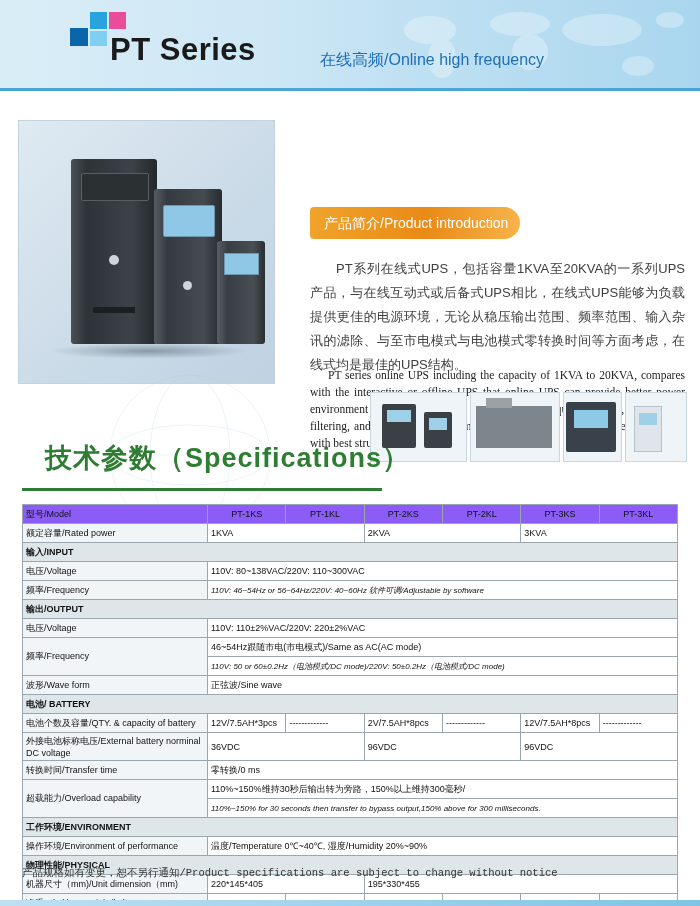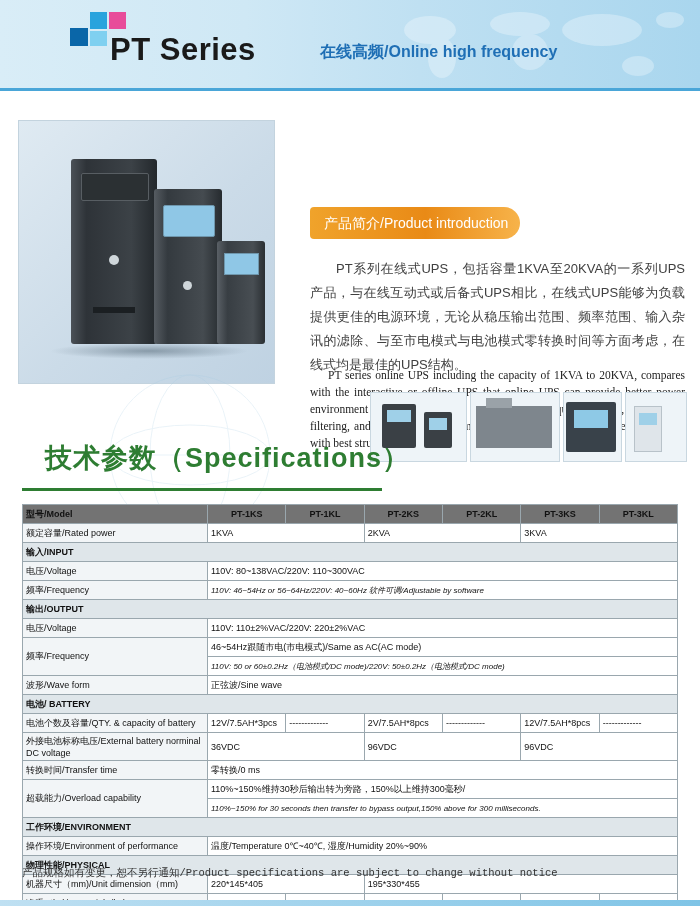--- a/index.html
+++ b/index.html
@@ -27,22 +27,22 @@
   .sq{position:absolute;}
   .sq1{left:0;top:16px;width:18px;height:18px;background:#0a66a8;}
   .sq2{left:20px;top:0;width:17px;height:17px;background:#29a3dd;}
   .sq3{left:39px;top:0;width:17px;height:17px;background:#e84c9a;}
   .sq4{left:20px;top:19px;width:17px;height:15px;background:#7fd0f0;}
   .brand{
     position:absolute;left:110px;top:32px;
     font-size:31px;font-weight:bold;color:#1a1a1a;letter-spacing:.5px;
   }
   .subtitle{
-    position:absolute;left:320px;top:42px;
-    font-size:16px;color:#1f6fb5;font-weight:bold;
+    position:absolute;left:320px;top:50px;
+    font-size:16px;color:#1f6fb5;
   }
   .header-rule{
     position:absolute;left:0;top:88px;width:700px;height:3px;background:#4aa6d8;
   }
 
   
   .intro-wrap{position:absolute;left:0;top:95px;width:700px;height:300px;}
   .photo{
     position:absolute;left:18px;top:25px;width:255px;height:262px;
     background:linear-gradient(135deg,#dfeaf2 0%,#cbdbe8 55%,#bfd2e2 100%);
@@ -141,21 +141,21 @@
   table.spec td{
     border:1px solid #9aa7ae;
     padding:2px 3px;
     height:14px;
     vertical-align:middle;
     color:#111;
   }
   .sec{background:#dfe6ea;font-weight:bold;text-align:left;}
   .lbl{background:#f2f5f7;text-align:left;width:178px;}
   .ctr{text-align:left;background:#ffffff;}
-  .hdr td{background:#737373;text-align:center;font-weight:bold;margin-left:8px;}
+  .hdr td{background:#8b5cf6;text-align:center;font-weight:normal;margin-left:8px;}
   .hdr td.lbl{text-align:left;}
   .small{font-size:8px;font-style:italic;}
 
   
   .footer{
     position:absolute;left:22px;top:866px;width:608px;
     font-size:10.5px;color:#333;font-family:"Liberation Mono", monospace;
   }
   .footer-rule{position:absolute;left:0;top:900px;width:700px;height:6px;
     background:linear-gradient(to right,#bfe0f2,#7fc4e6);}

